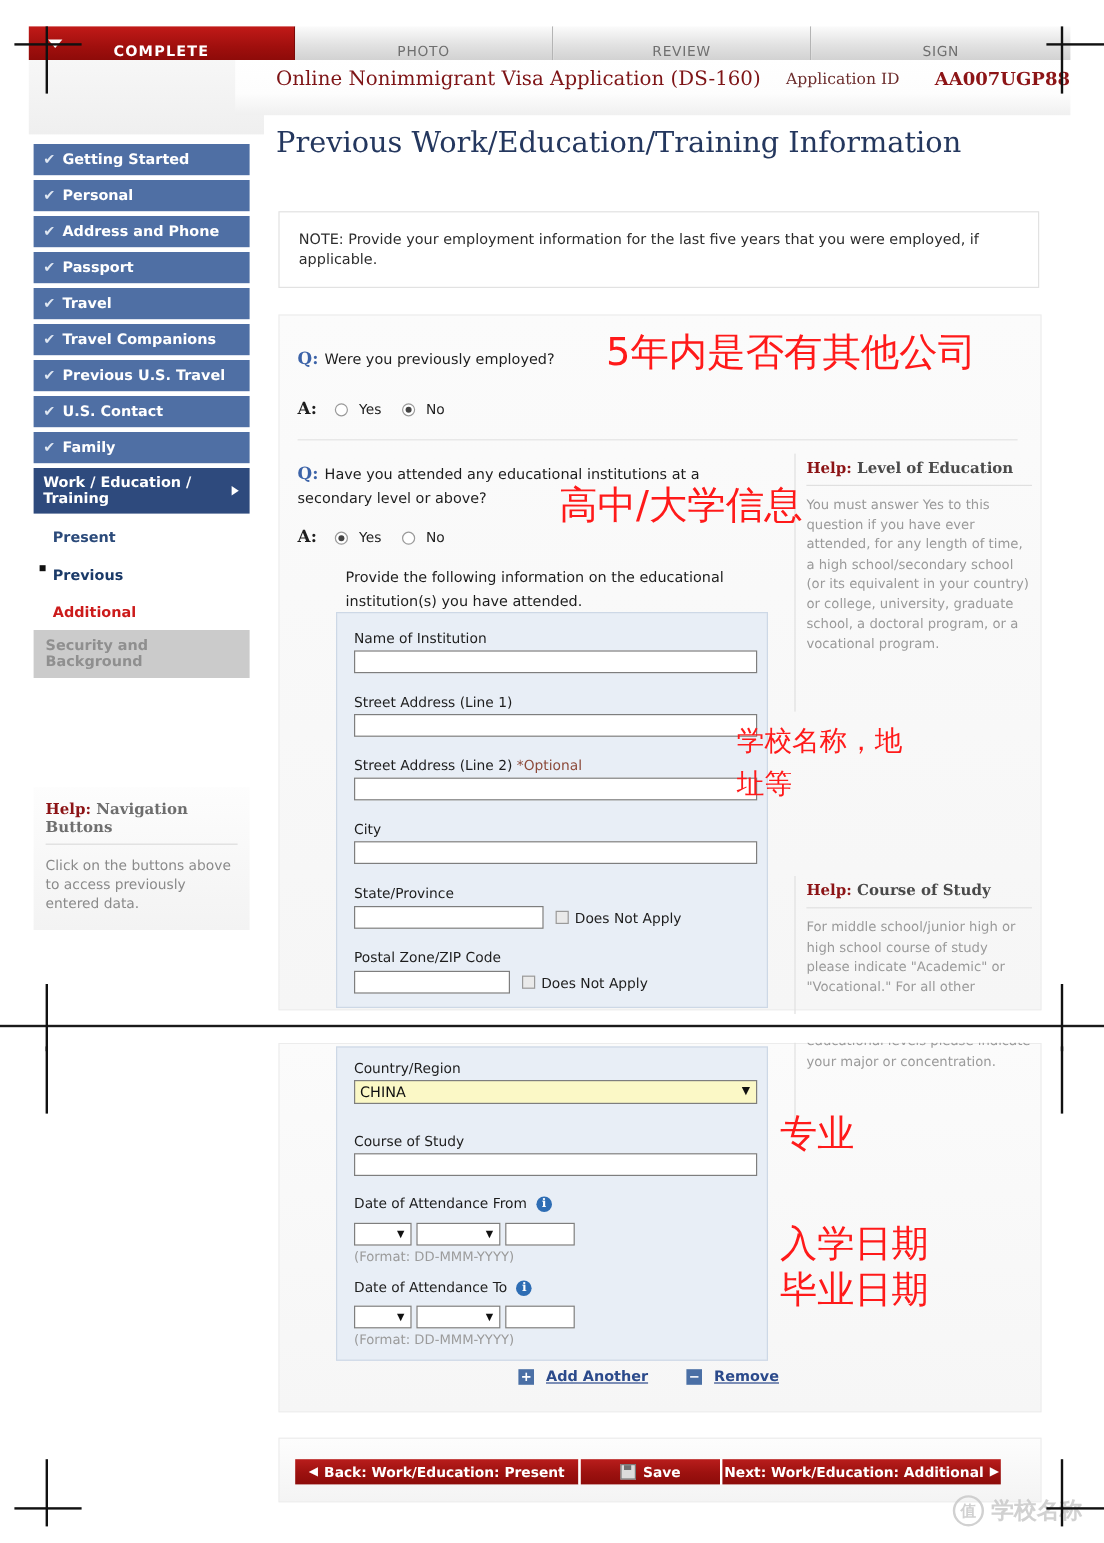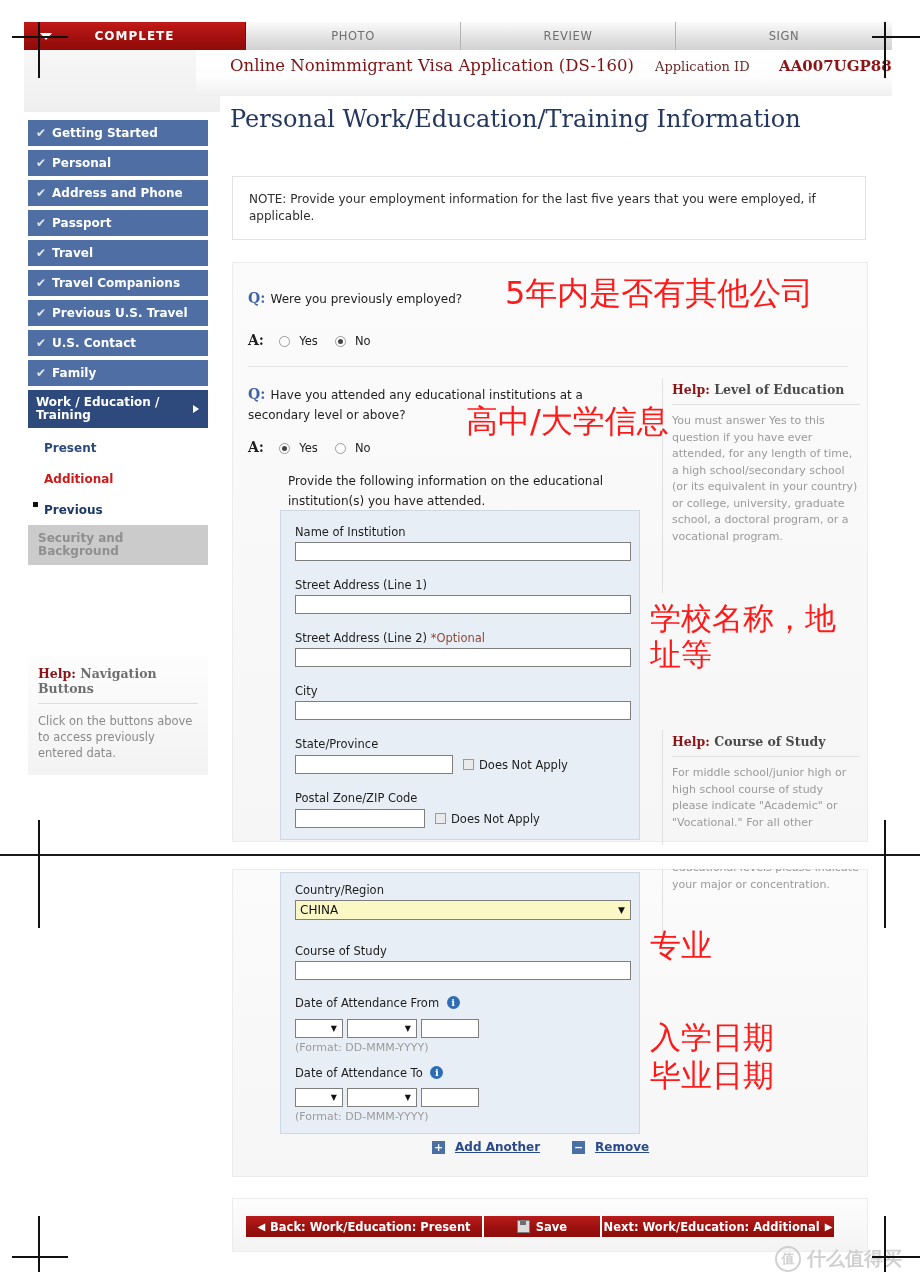--- a/index.html
+++ b/index.html
@@ -26,21 +26,21 @@
     z-index:10;
   }
 
   
   .tabstrip{position:absolute;left:24px;top:22px;width:868px;height:28px;z-index:14;}
   .tab{
     position:absolute;top:0;height:28px;
     background:linear-gradient(#fbfbfb,#e2e2e2 55%,#d2d2d2);
     border-right:1px solid #b4b4b4;
     color:#6f6f6f;font-size:11.5px;letter-spacing:.6px;
-    display:flex;align-items:center;justify-content:center;
+    display:flex;align-items:flex-end;justify-content:center;
     box-sizing:border-box;
   }
   .tab.complete{
     background:linear-gradient(#c11a18,#a00f0d 60%,#8e0b09);
     color:#fff;font-weight:bold;letter-spacing:1px;font-size:12px;
     justify-content:center;
     border-right:1px solid #7a0a08;
   }
   .tab.complete .caret{
     position:absolute;left:16px;top:50%;margin-top:-3px;
@@ -345,42 +345,42 @@
     </div>
 
     <div class="navitem active">
       <span class="lbl">Work / Education / Training</span>
       <span class="arrow"></span>
     </div>
 
     <div class="subitem">
       <span>Present</span>
     </div>
-    <div class="subitem additional">
-      <span>Additional</span>
-    </div>
     <div class="subitem current">
       <span class="bullet"></span>
       <span>Previous</span>
+    </div>
+    <div class="subitem additional">
+      <span>Additional</span>
     </div>
 
     <div class="navitem disabled">
       <span>Security and Background</span>
     </div>
   </div>
 
   <div class="helpbox">
     <div class="htitle">
       <b>Help:</b>
       <span>Navigation Buttons</span>
     </div>
     <div class="hbody">Click on the buttons above to access previously entered data.</div>
   </div>
 
-  <div class="pagetitle">Personal Work/Education/Training Information</div>
+  <div class="pagetitle">Previous Work/Education/Training Information</div>
 
   <div class="notebox">
     <span>NOTE: Provide your employment information for the last five years that you were employed, if applicable.</span>
   </div>
 
   <div class="panel" style="top:262px;height:578px;"></div>
 
   <div class="qrow" style="left:248px;top:288px;width:400px;">
     <span class="qlabel">Q:</span>
     <span class="qtext">Were you previously employed?</span>
@@ -549,24 +549,24 @@
       <span>Save</span>
     </div>
     <div class="btn" style="width:232px;">
       <span>Next: Work/Education: Additional</span>
       <span class="ico" style="margin-left:5px;margin-right:0;">▶</span>
     </div>
   </div>
 
   <div class="cn" style="left:505px;top:276px;font-size:32px;">5年内是否有其他公司</div>
   <div class="cn" style="left:466px;top:404px;font-size:32px;">高中/大学信息</div>
-  <div class="cn" style="left:650px;top:600px;font-size:31px;line-height:36px;">学校名称，地
+  <div class="cn" style="left:614px;top:600px;font-size:23px;line-height:36px;">学校名称，地
 址等</div>
   <div class="cn" style="left:650px;top:928px;font-size:31px;">专业</div>
   <div class="cn" style="left:650px;top:1018px;font-size:31px;line-height:38px;">入学日期
 毕业日期</div>
 
   <div class="wm">
     <span class="circ">值</span>
-    <span>什么值得买</span>
+    <span>学校名称</span>
   </div>
 
 </div>
 
 </body></html>

